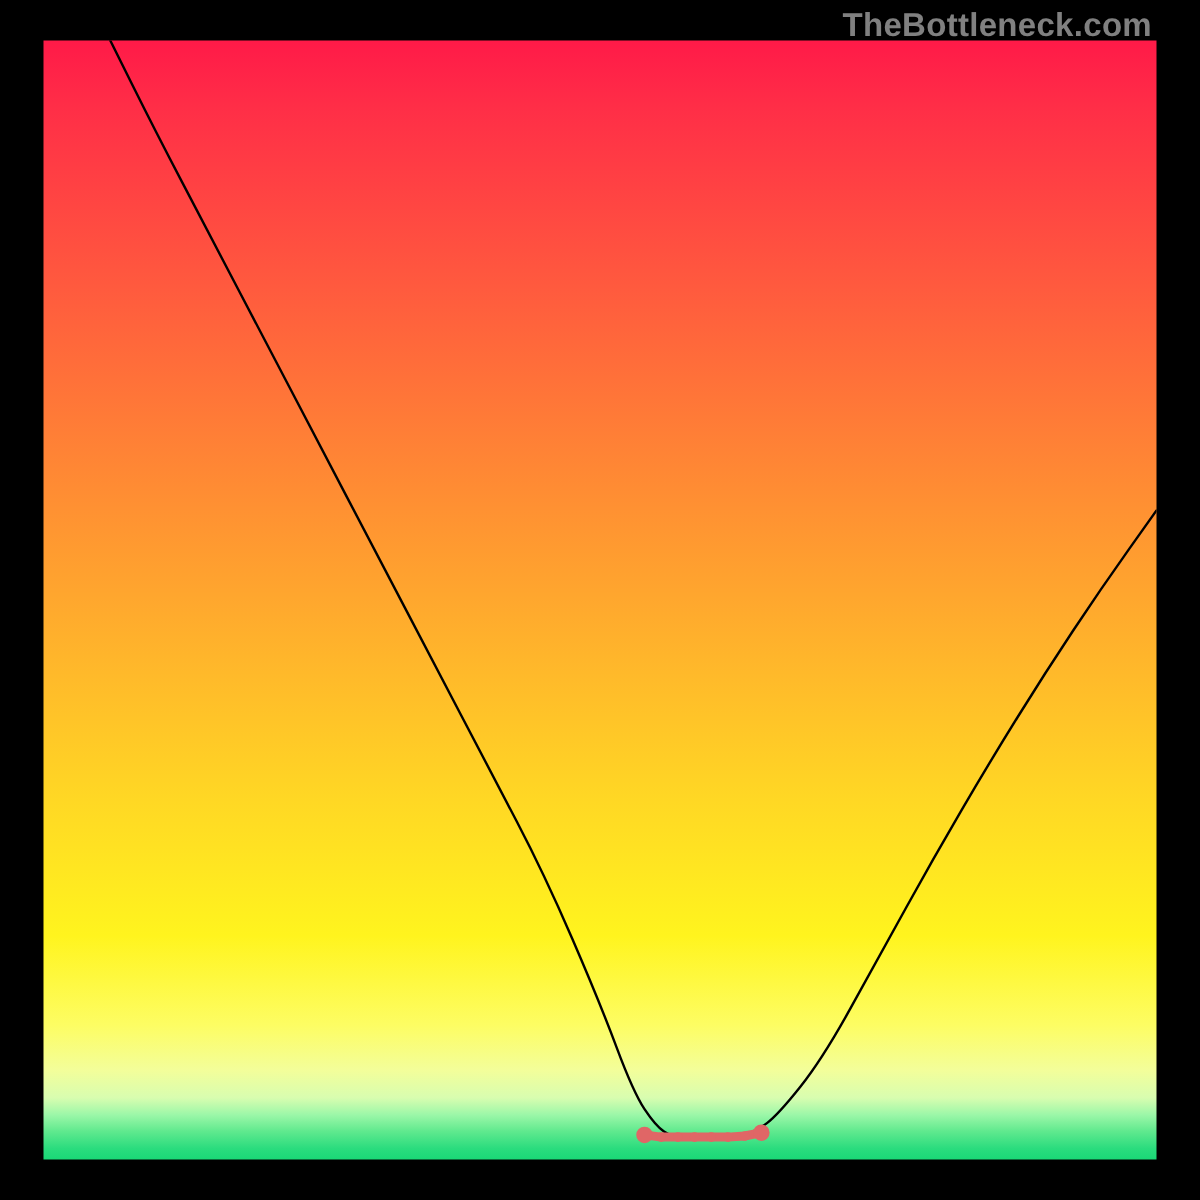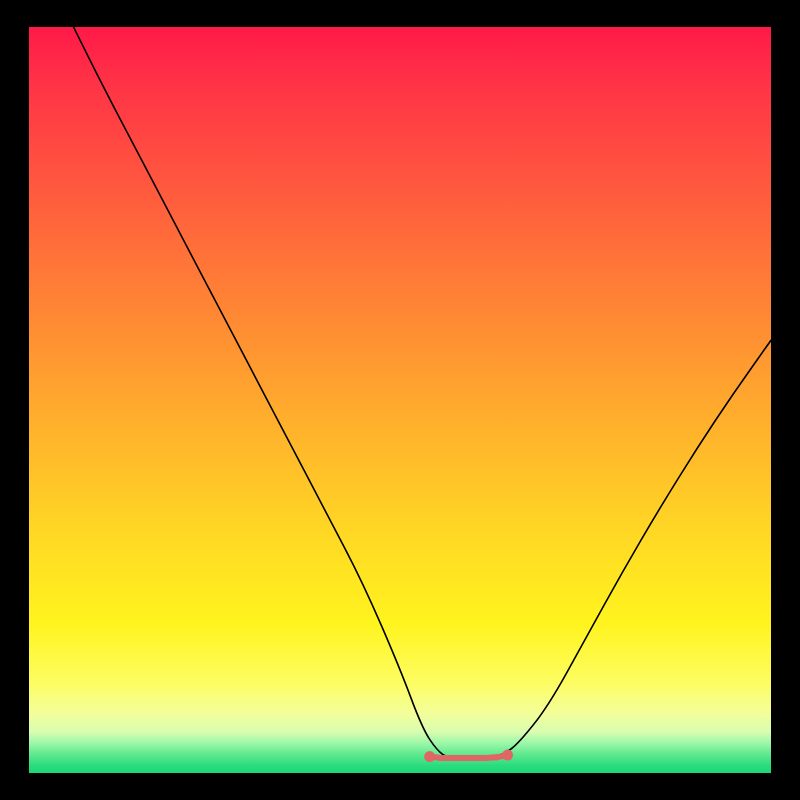--- a/index.html
+++ b/index.html
@@ -77,14 +77,15 @@
         <circle cx="411.81" cy="731.08" r="3.2" fill="#e06666"></circle>
         <circle cx="422.94" cy="731.08" r="3.2" fill="#e06666"></circle>
         <circle cx="434.07" cy="731.08" r="3.2" fill="#e06666"></circle>
         <circle cx="445.20" cy="731.08" r="3.2" fill="#e06666"></circle>
         <circle cx="456.33" cy="731.08" r="3.2" fill="#e06666"></circle>
         <circle cx="467.46" cy="730.33" r="3.2" fill="#e06666"></circle>
         <circle cx="478.59" cy="728.10" r="5.5" fill="#e06666"></circle>
       </g>
   </svg>
 
+  <div class="watermark">TheBottleneck.com</div>
 
 </div>
 
 </body></html>

